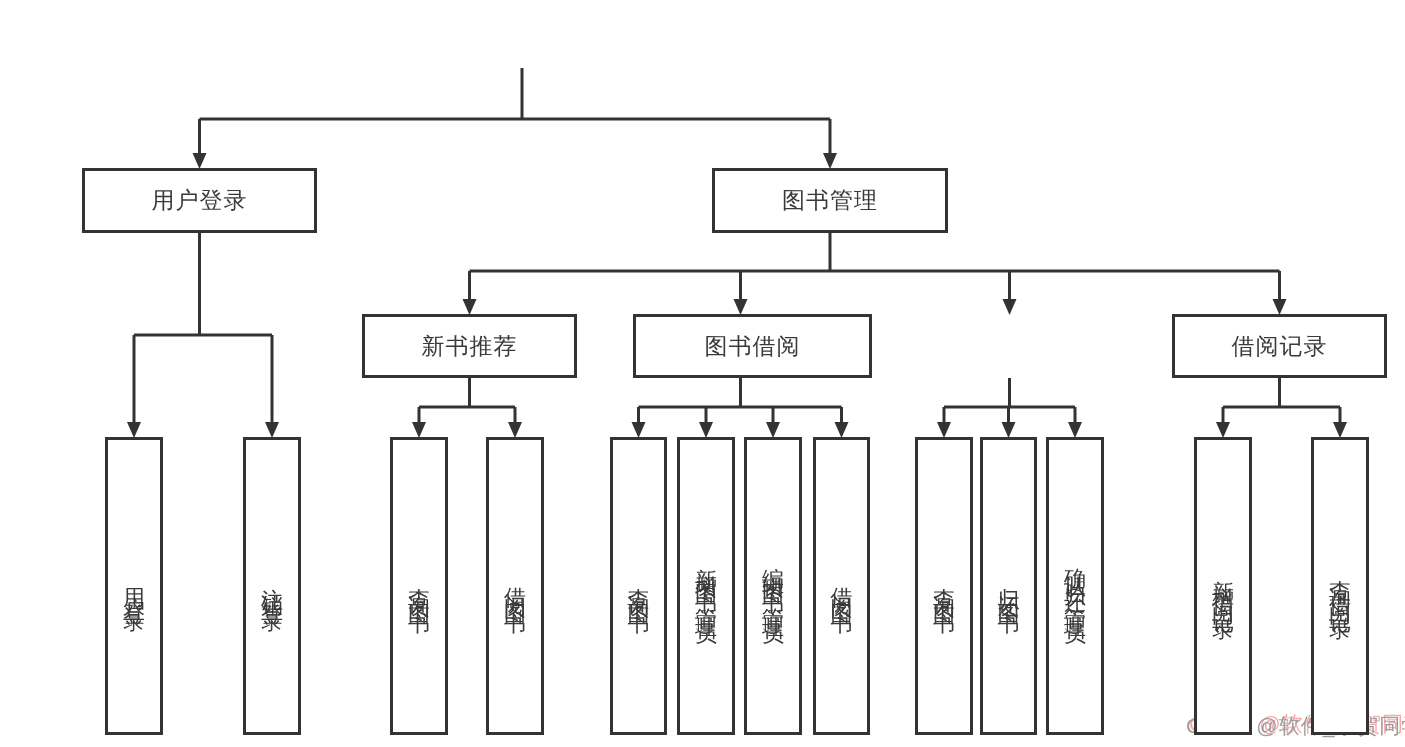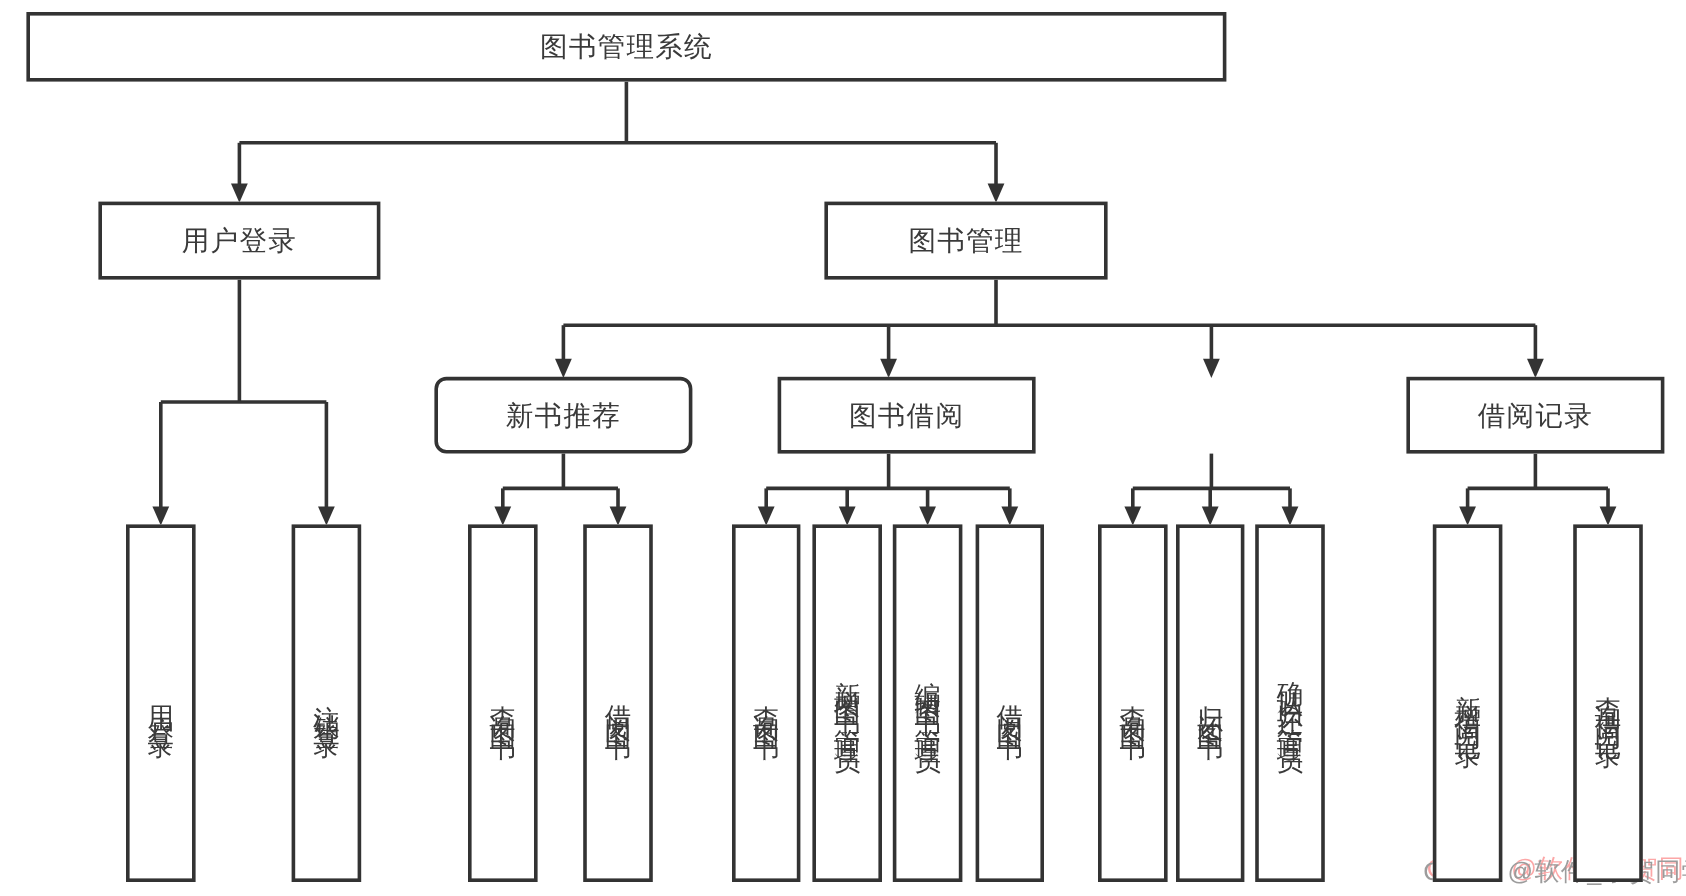--- a/index.html
+++ b/index.html
@@ -98,33 +98,30 @@
       <polygon points="1068,422 1082,422 1075,438" fill="#333333"></polygon>
       <line x1="1279.5" y1="378" x2="1279.5" y2="407" stroke="#333333" stroke-width="3"></line>
       <line x1="1223" y1="407" x2="1340" y2="407" stroke="#333333" stroke-width="3"></line>
       <line x1="1223" y1="407" x2="1223" y2="424" stroke="#333333" stroke-width="3"></line>
       <polygon points="1216,422 1230,422 1223,438" fill="#333333"></polygon>
       <line x1="1340" y1="407" x2="1340" y2="424" stroke="#333333" stroke-width="3"></line>
       <polygon points="1333,422 1347,422 1340,438" fill="#333333"></polygon>
     </svg>
 
   <span class="watermark">CSDN @软件_小贺同学</span>
-<div class="node h" style="left: 22px; top: 10px; width: 1000px; height: 58px;">
-      <span class="label">图书管理系统</span>
-    </div>
     <div class="node h" style="left: 82px; top: 168px; width: 235px; height: 65px;">
       <span class="label">用户登录</span>
     </div>
-    <div class="node h" style="left: 687px; top: 168px; width: 236px; height: 65px;">
+    <div class="node h" style="left: 712px; top: 168px; width: 236px; height: 65px;">
       <span class="label">图书管理</span>
     </div>
-    <div class="node h" style="left: 362px; top: 314px; width: 215px; height: 64px; border-radius: 10px;">
+    <div class="node h" style="left: 362px; top: 314px; width: 215px; height: 64px;">
       <span class="label">新书推荐</span>
     </div>
-    <div class="node h" style="left: 648px; top: 314px; width: 215px; height: 64px;">
+    <div class="node h" style="left: 633px; top: 314px; width: 239px; height: 64px;">
       <span class="label">图书借阅</span>
     </div>
     <div class="node h" style="left: 1172px; top: 314px; width: 215px; height: 64px;">
       <span class="label">借阅记录</span>
     </div>
     <div class="node v" style="left: 105px; top: 437px; width: 58px; height: 298px;">
       <span class="label">用户登录</span>
     </div>
     <div class="node v" style="left: 243px; top: 437px; width: 58px; height: 298px;">
       <span class="label">注销登录</span>

